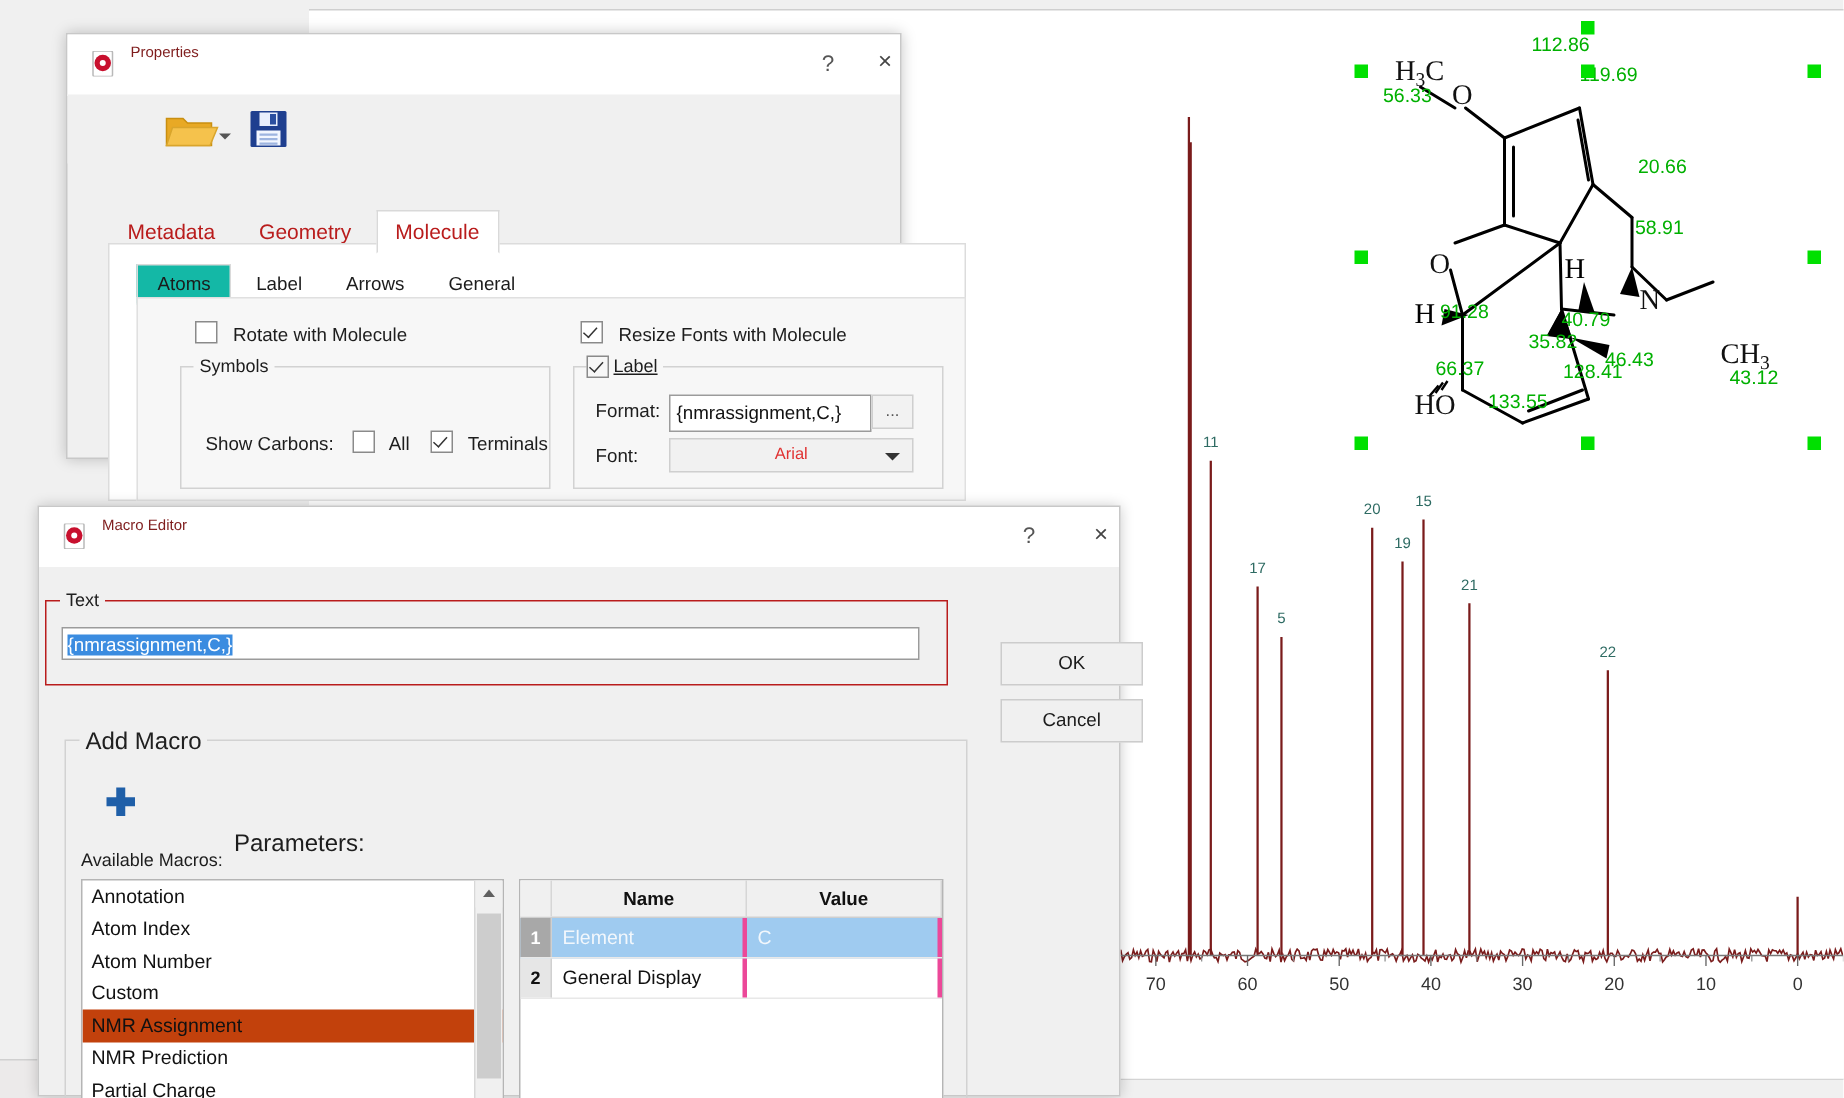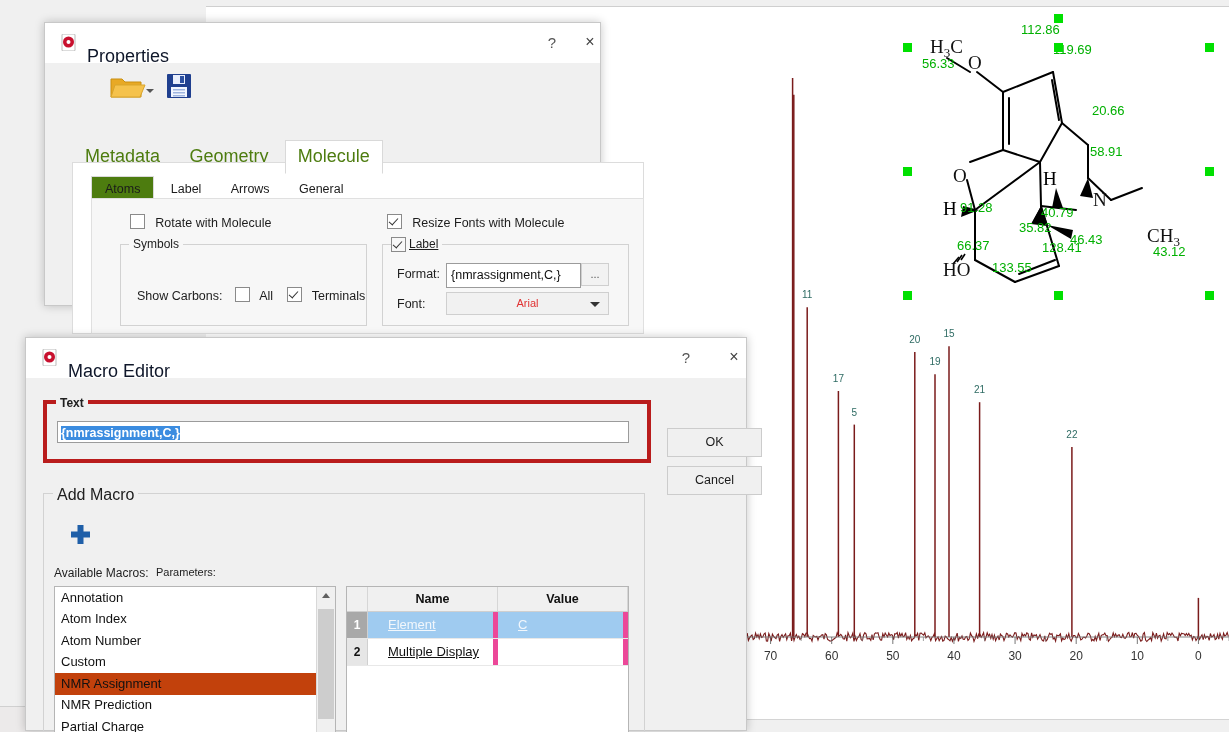--- a/index.html
+++ b/index.html
@@ -42,21 +42,21 @@
     box-shadow: 0 0 9px rgba(0,0,0,0.22);
   }
   .dlg-title {
     height:40px; background:#ffffff; position:relative;
     border-bottom:1px solid #ffffff;
   }
   .dlg-title .t-icon {
     position:absolute; left:16px; top:11px; width:17px; height:17px;
   }
   .dlg-title .t-text {
-    position:absolute; left:42px; top:23px; font-size:18px; color:#0f172a;
+    position:absolute; left:42px; top:7px; font-size:10px; color:#7f1d1d;
     font-family:"Liberation Sans", sans-serif;
   }
   .dlg-title .t-help {
     position:absolute; top:8px; width:24px; height:24px; text-align:center;
     font-size:15px; color:#555; line-height:24px; cursor:default;
   }
   .dlg-title .t-close {
     position:absolute; top:8px; width:30px; height:24px; text-align:center;
     font-size:16px; color:#444; line-height:22px; cursor:default;
   }
@@ -64,36 +64,36 @@
   
   #props { left:44px; top:22px; width:555px; height:282px; }
   #props .toolbar { position:absolute; left:0; top:40px; width:100%; height:46px; background:#f0f0f0; }
   .tb-folder { position:absolute; left:64px; top:10px; width:40px; height:28px; }
   .tb-caret { position:absolute; left:101px; top:26px; width:0;height:0;
               border-left:4px solid transparent;border-right:4px solid transparent;border-top:4px solid #555;}
   .tb-save { position:absolute; left:119px; top:8px; width:30px; height:30px; }
 
   .tabs-outer { position:absolute; left:27px; top:117px; width:508px; }
   .tab {
-    display:inline-block; padding:5px 12px 6px 12px; font-size:18px;
-    color:#4d7c0f; background:transparent; border:1px solid transparent;
+    display:inline-block; padding:5px 12px 6px 12px; font-size:14px;
+    color:#b91c1c; background:transparent; border:1px solid transparent;
     position:relative; top:0;
   }
   .tab.active {
     background:#ffffff; border:1px solid #d9d9d9; border-bottom:1px solid #ffffff;
     z-index:3;
     text-align:right;
   }
   .tabpanel {
     position:absolute; left:27px; top:139px; width:570px; height:170px;
     background:#ffffff; border:1px solid #dcdcdc; border-left:1px solid #dcdcdc;
   }
   .tabs-inner { position:absolute; left:46px; top:153px; }
   .tab2 { display:inline-block; padding:5px 13px 6px 13px; font-size:12.5px; color:#1b1b1b; }
-  .tab2.active { background:#4d7c0f; border:1px solid #dadada; border-bottom:1px solid #ffffff; }
+  .tab2.active { background:#14b8a6; border:1px solid #dadada; border-bottom:1px solid #ffffff; }
   .panel2 {
     position:absolute; left:46px; top:175px; width:551px; height:134px;
     background:#f7f7f7; border:1px solid #e0e0e0;
   }
 
   .chk { display:inline-block; width:13px; height:13px; border:1px solid #8a8a8a;
          background:#fff; vertical-align:-2px; position:relative; }
   .chk.checked::after {
     content:""; position:absolute; left:3px; top:1px; width:4px; height:8px;
     border:solid #333; border-width:0 1.6px 1.6px 0; transform:rotate(42deg);
@@ -119,39 +119,39 @@
   }
   .combo .arrow {
     position:absolute; right:8px; top:50%; margin-top:-2px; width:0;height:0;
     border-left:5px solid transparent;border-right:5px solid transparent;border-top:5px solid #333;
   }
 
   
   #macro { left:25px; top:313px; width:720px; height:392px;margin-top:24px; }
   #macro .body { position:absolute; left:0; top:40px; width:100%; height:352px; background:#f0f0f0; }
 
-  .gb-text { position:absolute; left:17px; top:22px; width:600px; height:55px; border:4px solid #b91c1c;font-weight:bold; }
+  .gb-text { position:absolute; left:4px; top:22px; width:600px; height:55px; border:1px solid #b91c1c; }
   .gb-text .gb-title { position:absolute; top:-8px; left:9px; background:#f0f0f0; padding:0 4px; font-size:12px;}
   #macro-text-input {
     position:absolute; left:10px; top:17px; width:572px; height:22px;
     background:#ffffff; border:1px solid #9b9b9b; font-size:12.5px;
     line-height:22px; padding-left:3px; box-sizing:border-box; overflow:hidden;
     white-space:nowrap; color:#111;
   }
   .sel-text { background:#3b8ce0; color:#ffffff; }
 
   .gb-addmacro { position:absolute; left:17px; top:115px; width:600px; height:258px; border:1px solid #d2d2d2; }
   .gb-addmacro .gb-title { position:absolute; top:-8px; left:9px; background:#f0f0f0; padding:0 4px; font-size:16px;}
 
   .plus-btn {
     position:absolute; left:21px; top:25px; width:29px; height:29px;
     background:#f0f0f0; border:1px solid transparent;
   }
   .lbl-avail { position:absolute; left:10px; top:72px; font-size:12px; color:#1d1d1d; }
-  .lbl-params { position:absolute; left:112px; top:72px; font-size:11px; color:#1d1d1d; }
+  .lbl-params { position:absolute; left:112px; top:60px; font-size:16px; color:#1d1d1d; }
 
   .listbox {
     position:absolute; left:10px; top:92px; width:280px; height:165px;
     background:#ffffff; border:1px solid #b5b5b5; overflow:hidden;
   }
   .listbox .li { font-size:13px; color:#111; padding:1.5px 0 1.5px 6px; height:18.5px; line-height:18px;}
   .listbox .li.sel { background:#c2410c; }
   .sbar {
     position:absolute; right:0; top:0; width:18px; height:165px;
     background:#f0f0f0; border-left:1px solid #d8d8d8;
@@ -169,21 +169,21 @@
     position:absolute; left:302px; top:92px; width:281px; height:165px;
     background:#ffffff; border:1px solid #b5b5b5;
   }
   .thead { display:flex; height:24px; background:#f0f0f0; border-bottom:1px solid #cfcfcf; }
   .th-idx { width:20px; border-right:1px solid #d6d6d6; background:#f0f0f0; }
   .th { flex:1; text-align:center; font-size:12.5px; font-weight:bold; color:#111; line-height:24px;
         border-right:1px solid #d6d6d6; }
   .trow { display:flex; height:26px; border-bottom:1px solid #e8e8e8; }
   .td-idx { width:20px; background:#e6e6e6; text-align:center; font-size:12px; line-height:26px;
             font-weight:bold; color:#111; border-right:1px solid #d0d0d0; }
-  .td { flex:1; font-size:13px; color:#111; line-height:26px; padding-left:20px; border-right:5px solid #ec4899;text-decoration:underline; }
+  .td { flex:1; font-size:13px; color:#111; line-height:26px; padding-left:7px; border-right:3px solid #ec4899; }
   .trow.sel { background:#9fcbf0; }
   .trow.sel .td { color:#f2f7fc; }
   .trow.sel .td-idx { background:#a8a8a8; color:#ffffff; }
 
   .btn {
     position:absolute; background:#f0f0f0; border:1px solid #cccccc;
     font-size:12.5px; color:#1b1b1b; text-align:center;
   }
   #btn-ok { left:641px; top:50px; width:93px; height:27px; line-height:27px; }
   #btn-cancel { left:641px; top:88px; width:93px; height:27px; line-height:27px; }
@@ -488,21 +488,21 @@
             <div class="th">Name</div>
             <div class="th">Value</div>
           </div>
           <div class="trow sel">
             <div class="td-idx">1</div>
             <div class="td">Element</div>
             <div class="td">C</div>
           </div>
           <div class="trow">
             <div class="td-idx">2</div>
-            <div class="td">Multiple Display</div>
+            <div class="td">General Display</div>
             <div class="td"></div>
           </div>
         </div>
       </div>
 
       <div class="btn" id="btn-ok">OK</div>
       <div class="btn" id="btn-cancel">Cancel</div>
     </div>
   </div>
 

